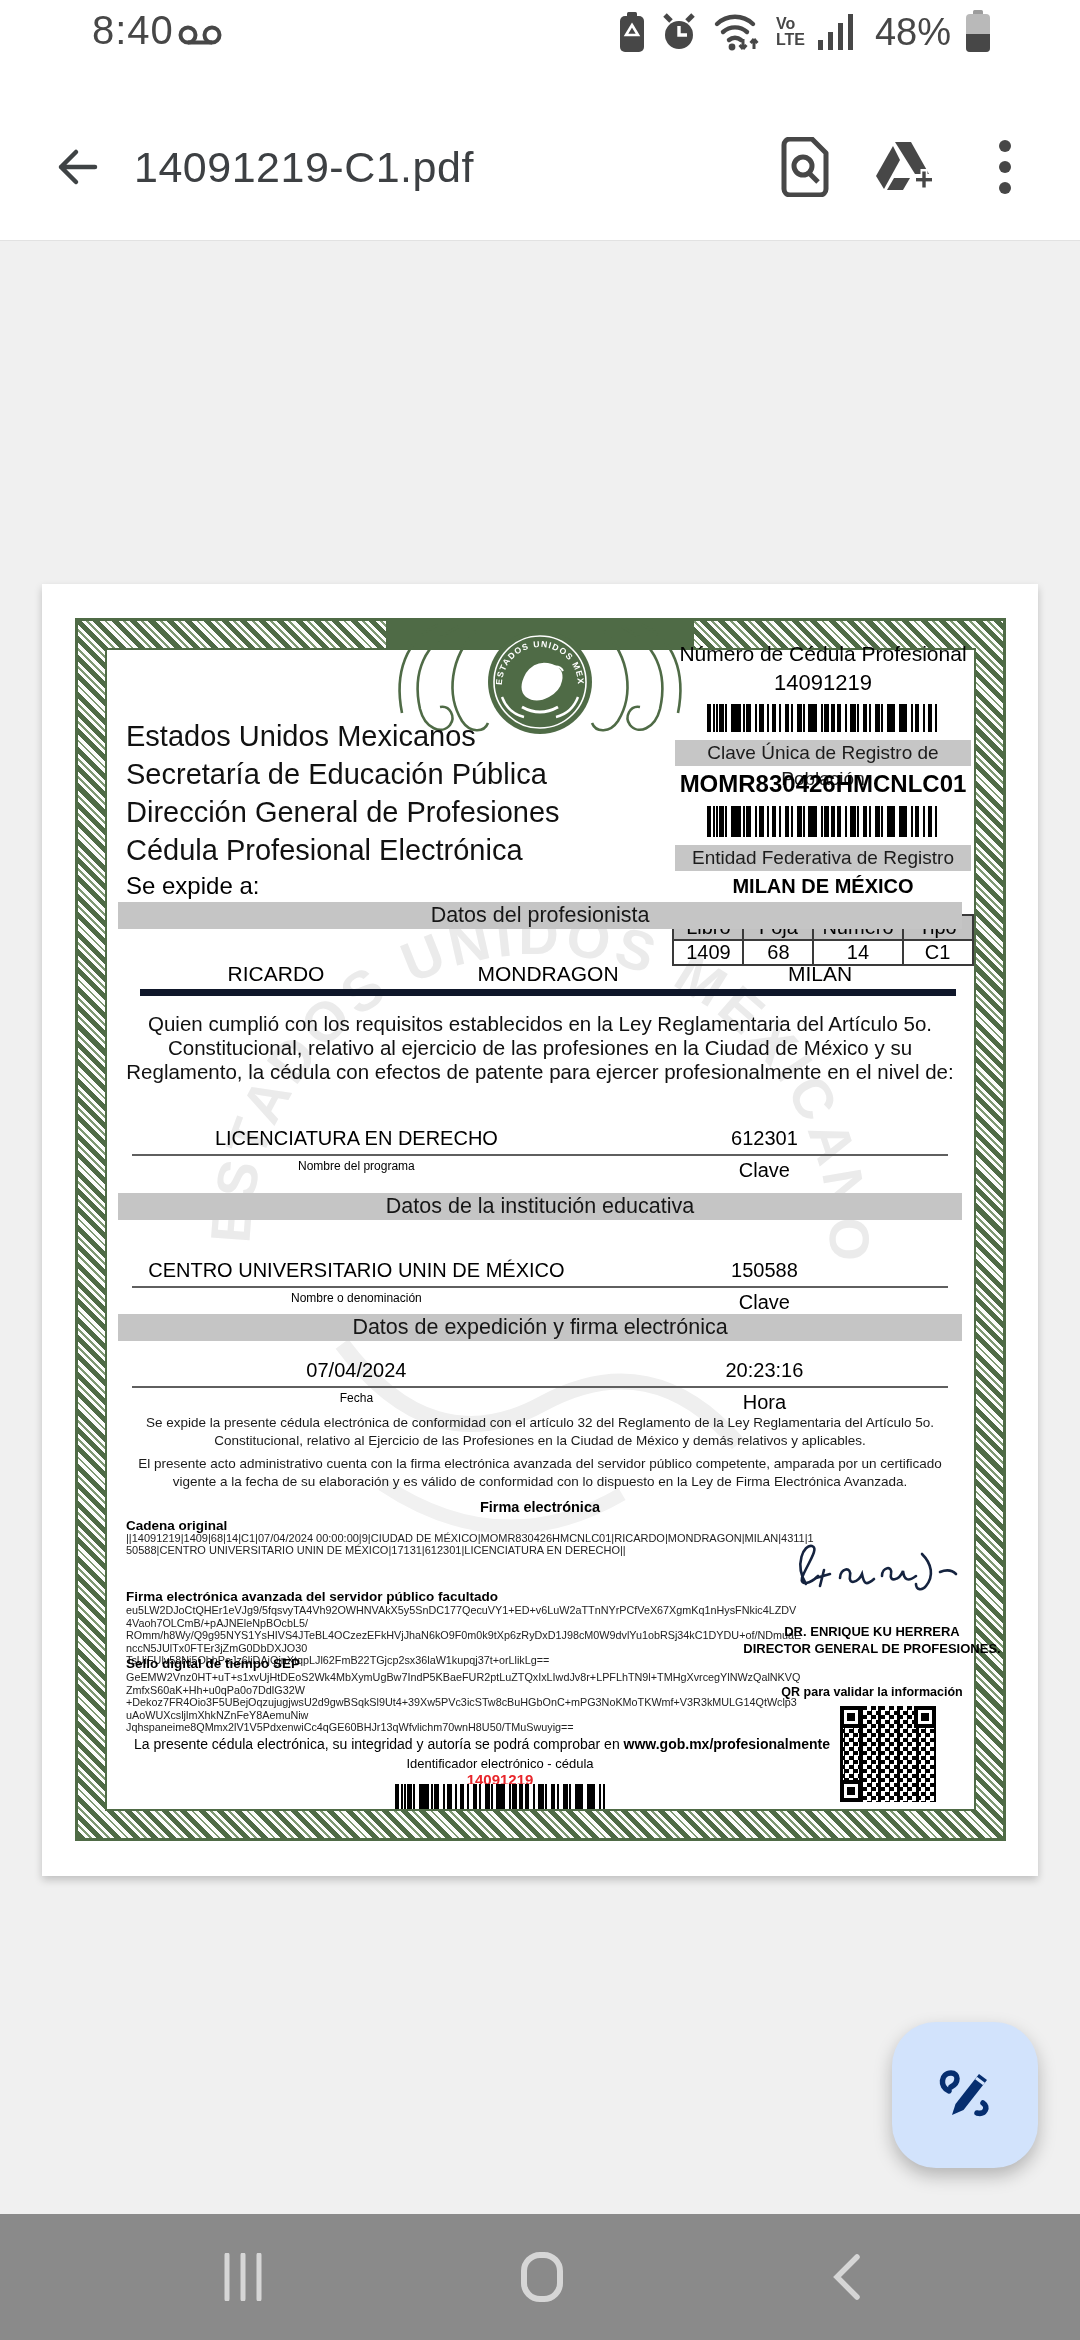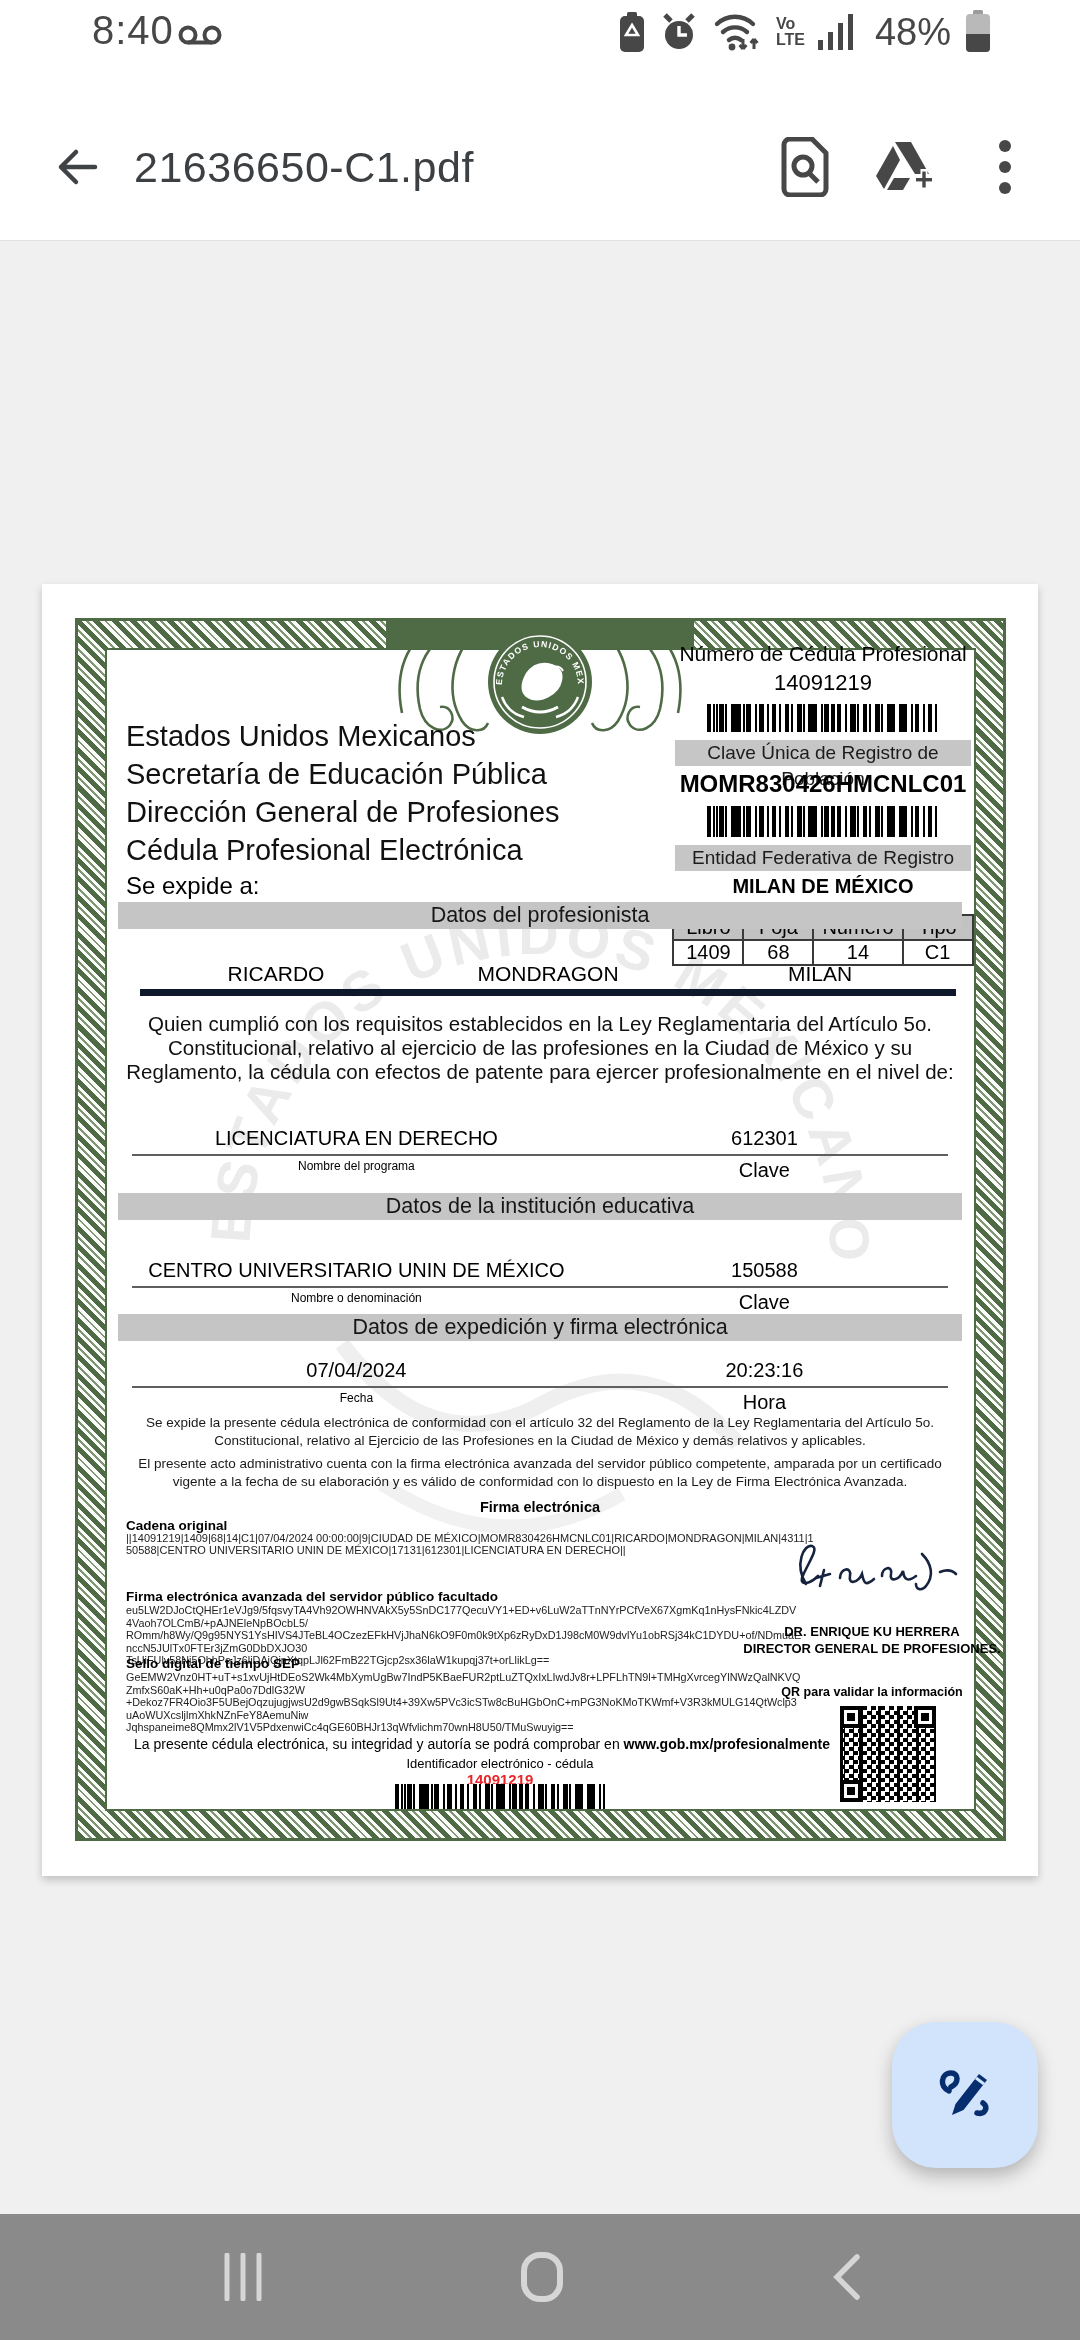--- a/index.html
+++ b/index.html
@@ -138,21 +138,21 @@
     </div>
   </div>
 
   <div class="app-bar">
     <div class="ab-row">
       <div class="ab-back">
         <svg width="52" height="52" viewBox="0 0 52 52">
           <path d="M44 26 H10 M10 26 l15 -15 M10 26 l15 15" fill="none" stroke="#3f4345" stroke-width="4.5" stroke-linecap="round" stroke-linejoin="round"></path>
         </svg>
       </div>
-      <div class="ab-title">21636650-C1.pdf</div>
+      <div class="ab-title">14091219-C1.pdf</div>
     </div>
     <div class="ab-icons">
       <div class="ab-btn">
         <svg width="54" height="60" viewBox="0 0 54 60">
           <path d="M6 8 a6 6 0 0 1 6 -6 h22 l14 14 v36 a6 6 0 0 1 -6 6 h-30 a6 6 0 0 1 -6 -6 z" fill="none" stroke="#474747" stroke-width="5" stroke-linejoin="round"></path>
           <circle cx="25" cy="29" r="9" fill="none" stroke="#474747" stroke-width="5"></circle>
           <line x1="31" y1="36" x2="40" y2="45" stroke="#474747" stroke-width="5"></line>
         </svg>
       </div>
       <div class="ab-btn">

